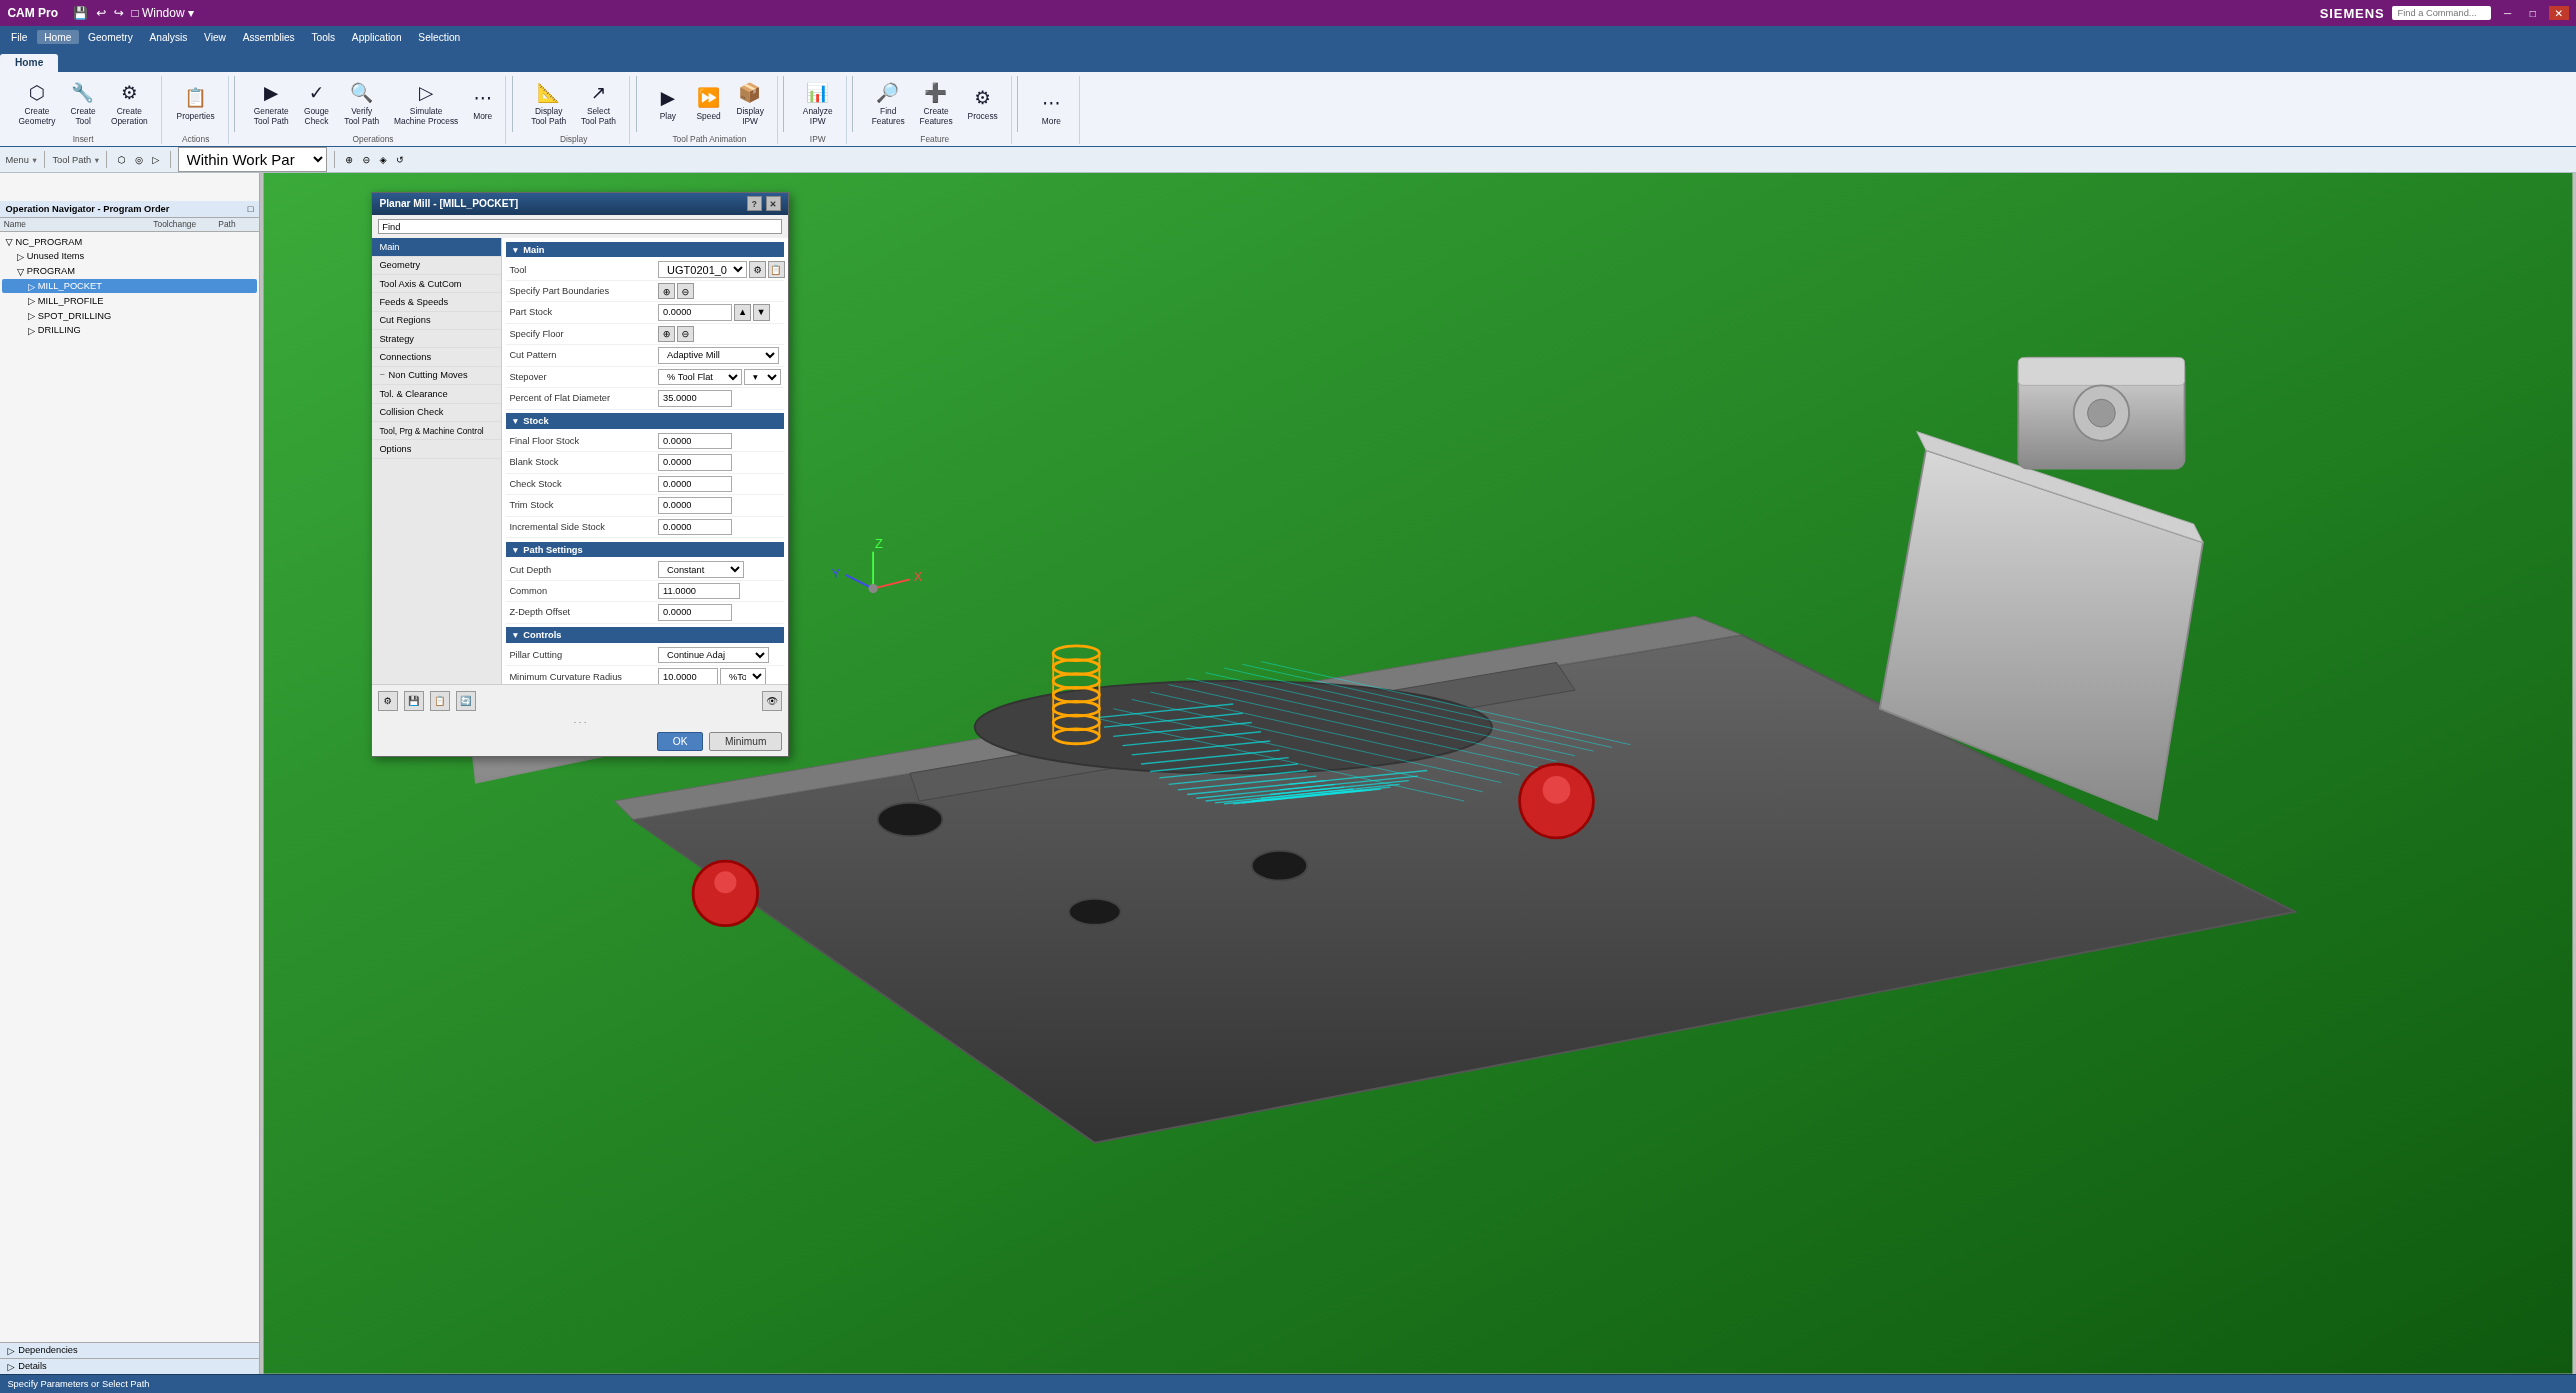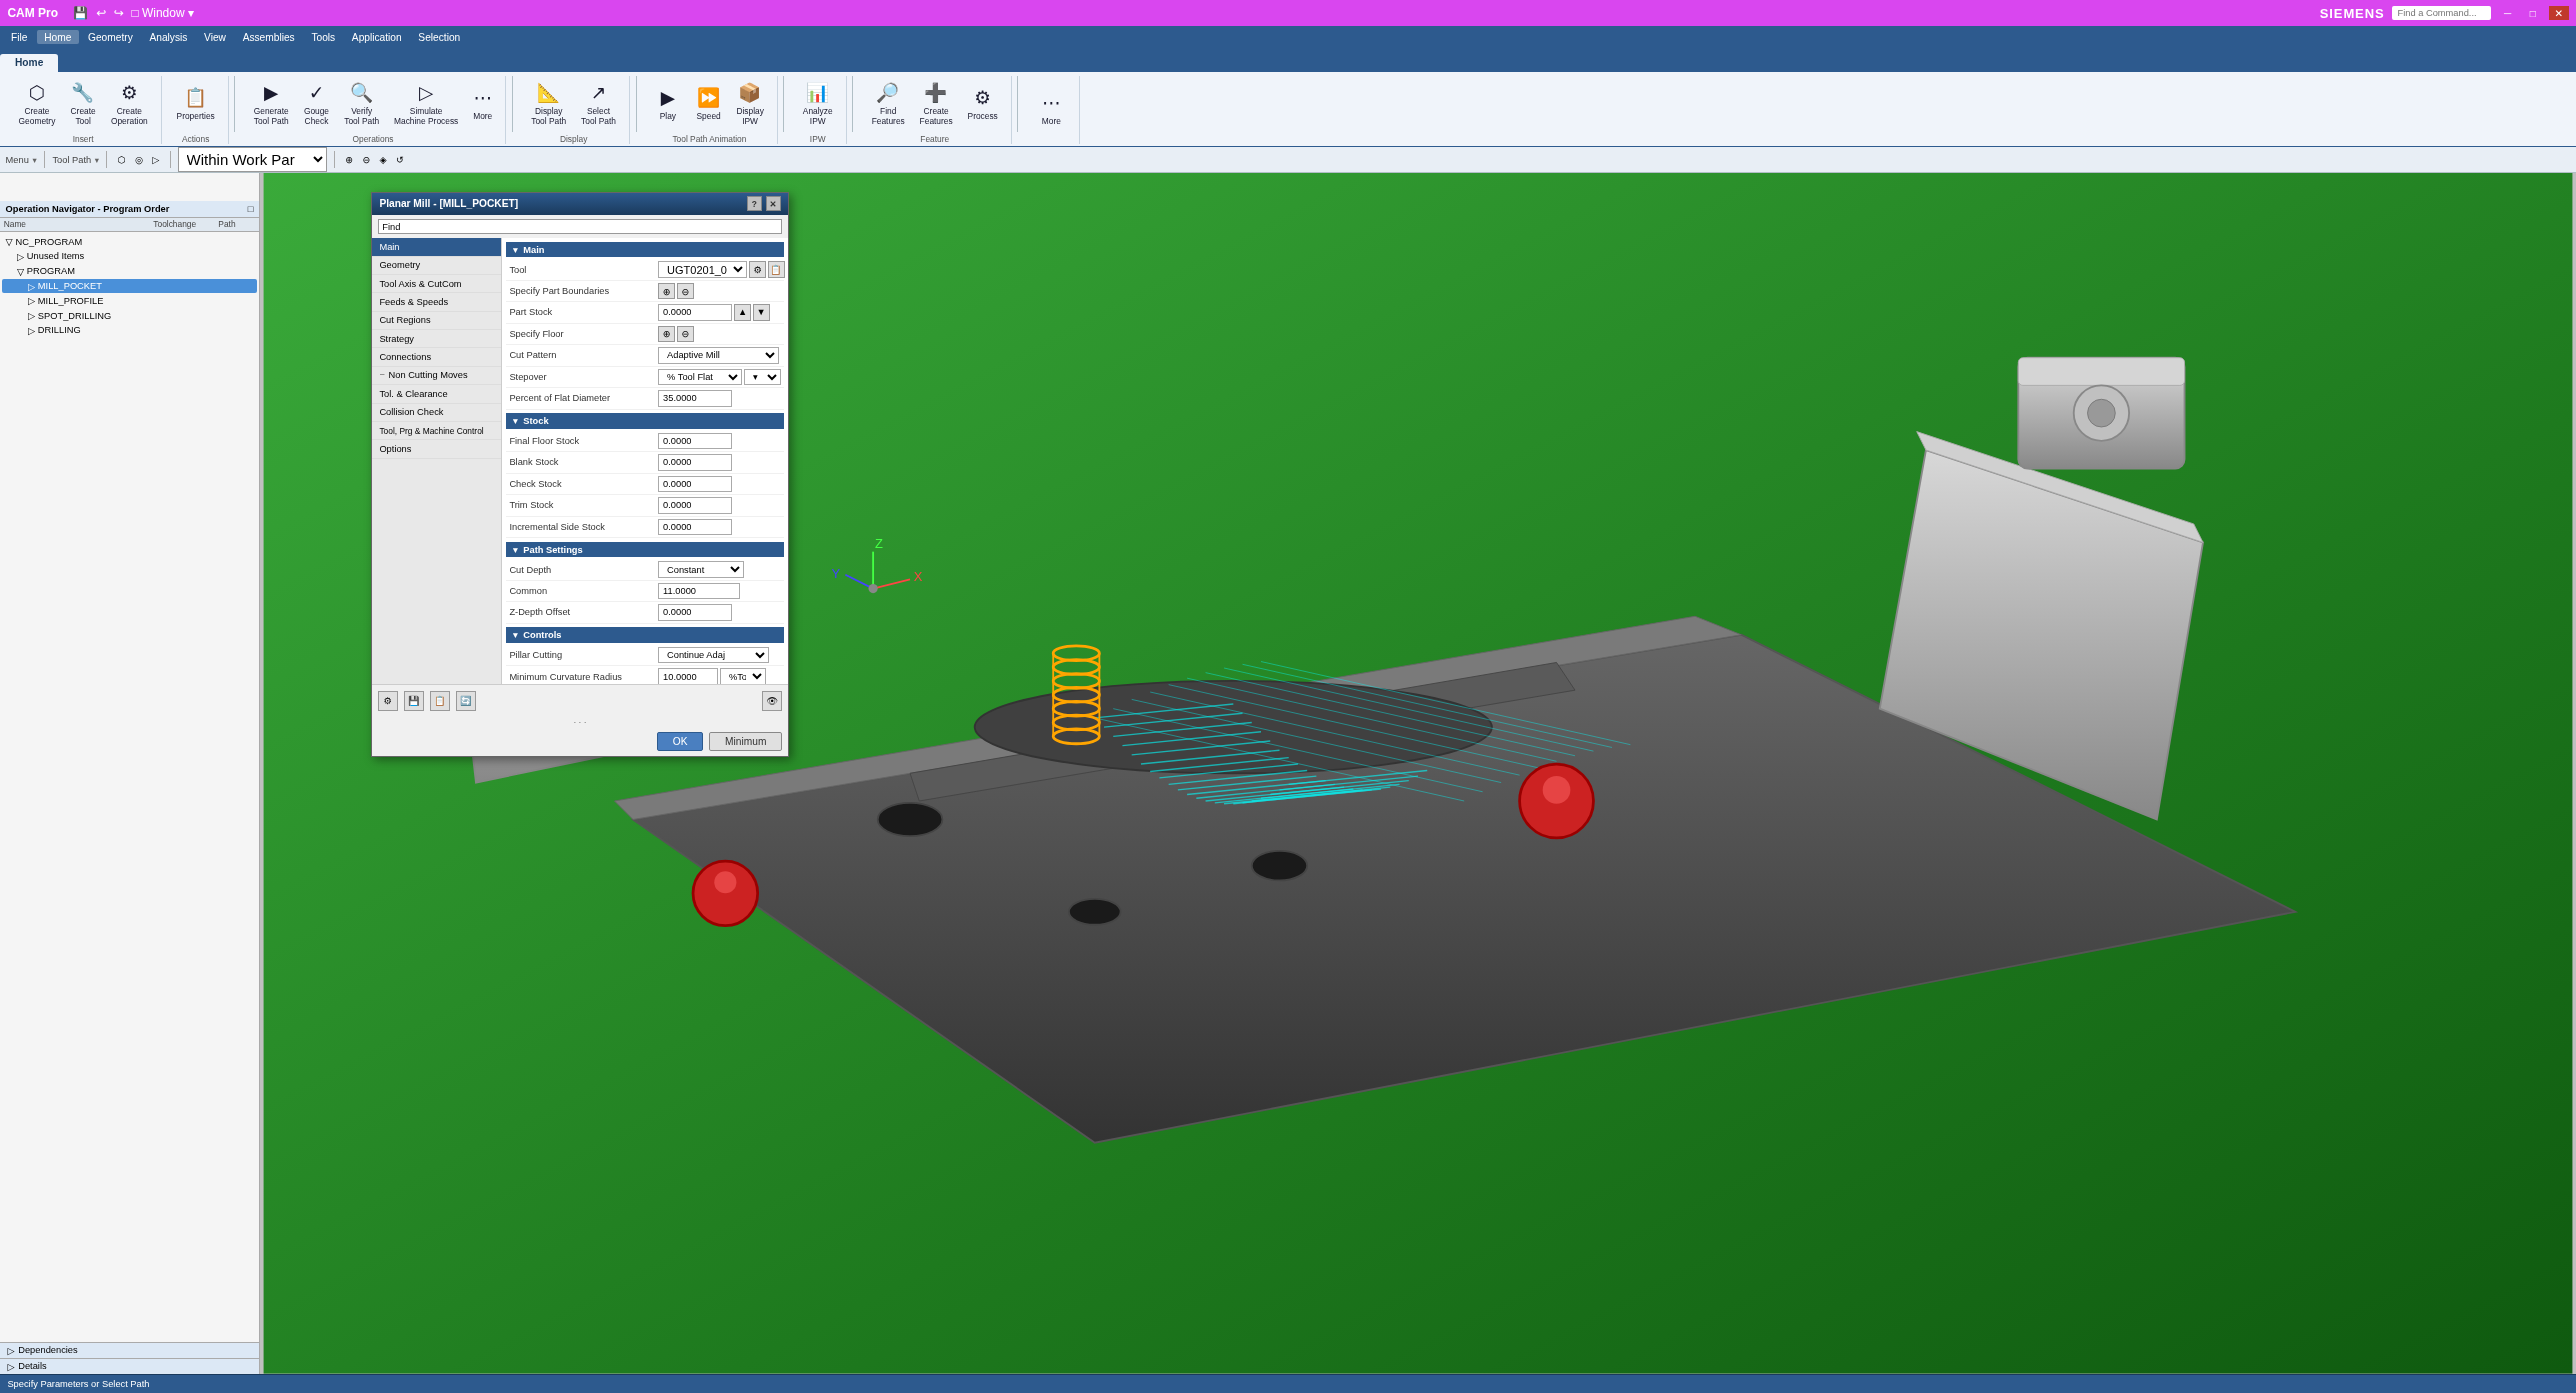--- a/index.html
+++ b/index.html
@@ -1,20 +1,20 @@
 <!DOCTYPE html>
 <html style="font-size:15px"><head>
   <meta charset="utf-8">
   <style>
     * { box-sizing: border-box; margin: 0; padding: 0; }
     body { font-family: 'Segoe UI', Arial, sans-serif; font-size: 10.2px; background: #c0c0c0; overflow: hidden; width: 2576px; height: 1393px; }
 
     
     #title-bar {
-      background: #d946ef;
+      background: #701a75;
       color: white;
       height: 26px;
       display: flex;
       align-items: center;
       justify-content: space-between;
       padding: 0 7.4px;
       font-size: 11px;
     }
     #title-bar .left { display: flex; align-items: center; gap: 9.3px; }
     #title-bar .center { flex: 1; text-align: center; font-size: 12px; }

